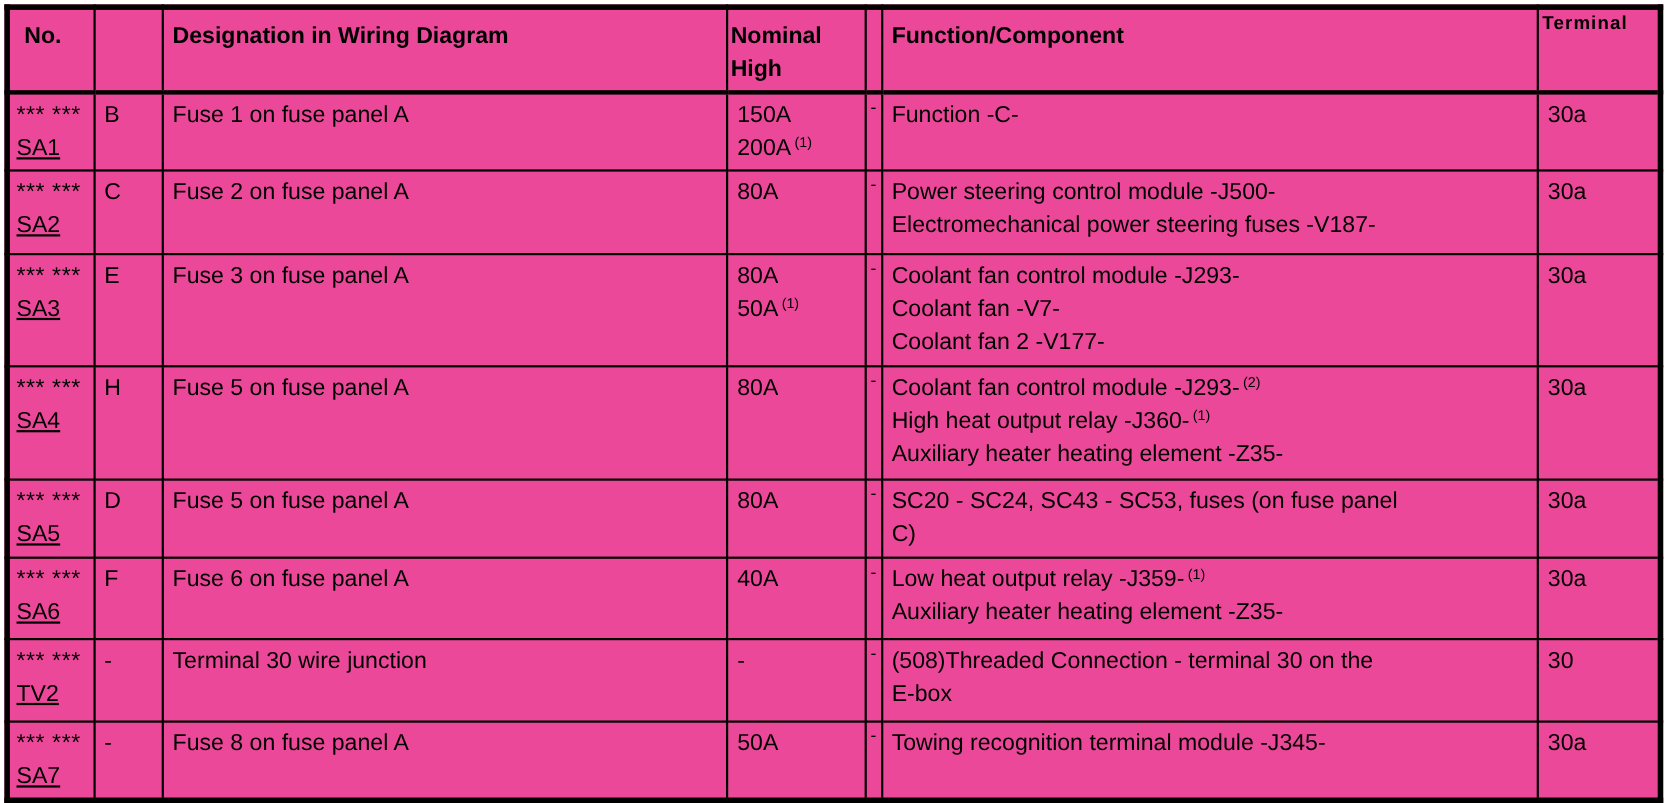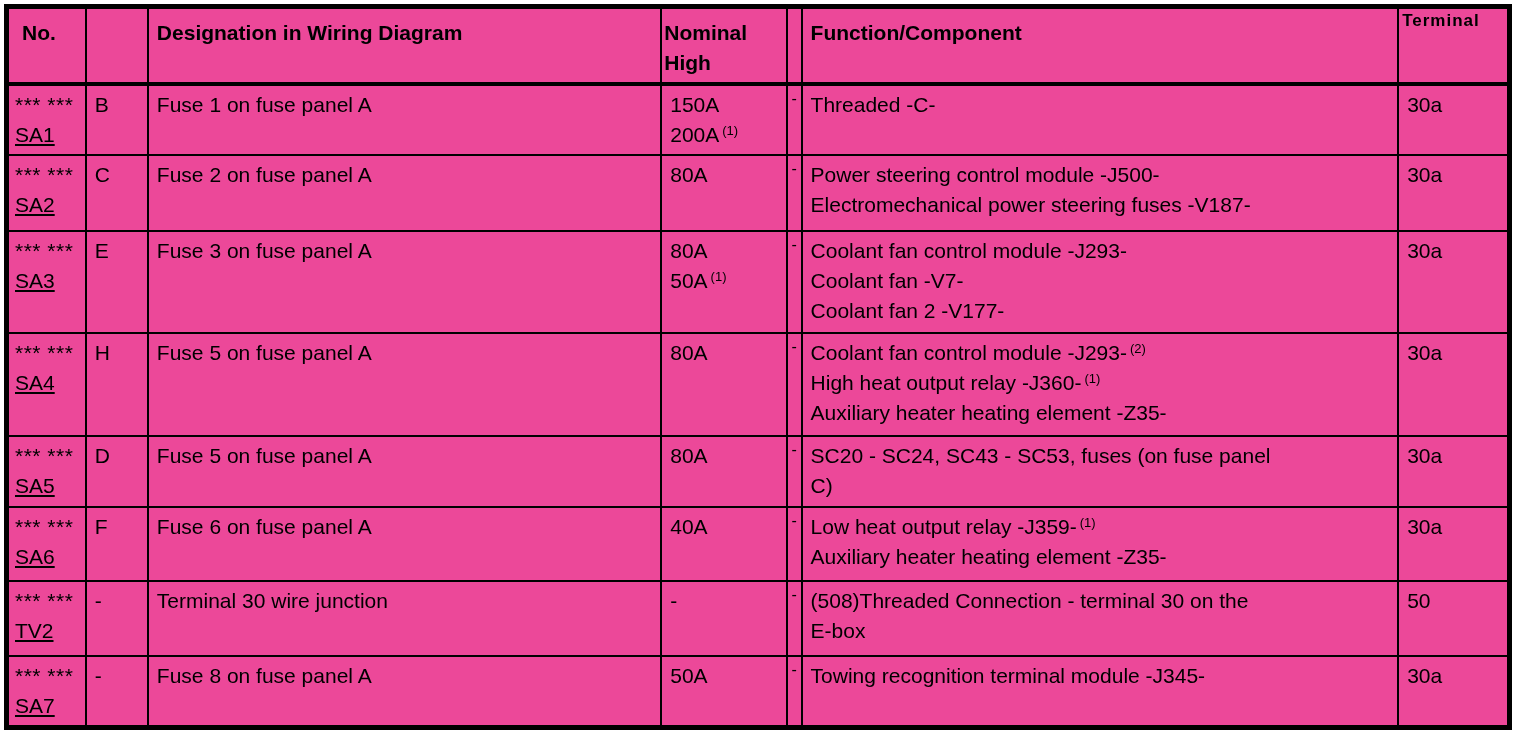--- a/index.html
+++ b/index.html
@@ -118,21 +118,21 @@
         <td><span>B</span></td>
         <td><span>Fuse 1 on fuse panel A</span></td>
         <td>
           <div><span>150A</span></div>
           <div><span>200A</span><sup class="fn">(1)</sup></div>
         </td>
         <td class="cell-tick">
           <span class="tick">-</span>
         </td>
         <td>
-          <div><span>Threaded -C-</span></div>
+          <div><span>Function -C-</span></div>
         </td>
         <td><span>30a</span></td>
       </tr>
       <tr>
         <td class="cell-no">
           <div>*** ***</div>
           <div class="fuse-id">SA2</div>
         </td>
         <td><span>C</span></td>
         <td><span>Fuse 2 on fuse panel A</span></td>
@@ -237,21 +237,21 @@
         <td>
           <div><span>-</span></div>
         </td>
         <td class="cell-tick">
           <span class="tick">-</span>
         </td>
         <td>
           <div><span>(508)Threaded Connection - terminal 30 on the</span></div>
           <div><span>E-box</span></div>
         </td>
-        <td><span>50</span></td>
+        <td><span>30</span></td>
       </tr>
       <tr>
         <td class="cell-no">
           <div>*** ***</div>
           <div class="fuse-id">SA7</div>
         </td>
         <td><span>-</span></td>
         <td><span>Fuse 8 on fuse panel A</span></td>
         <td>
           <div><span>50A</span></div>

